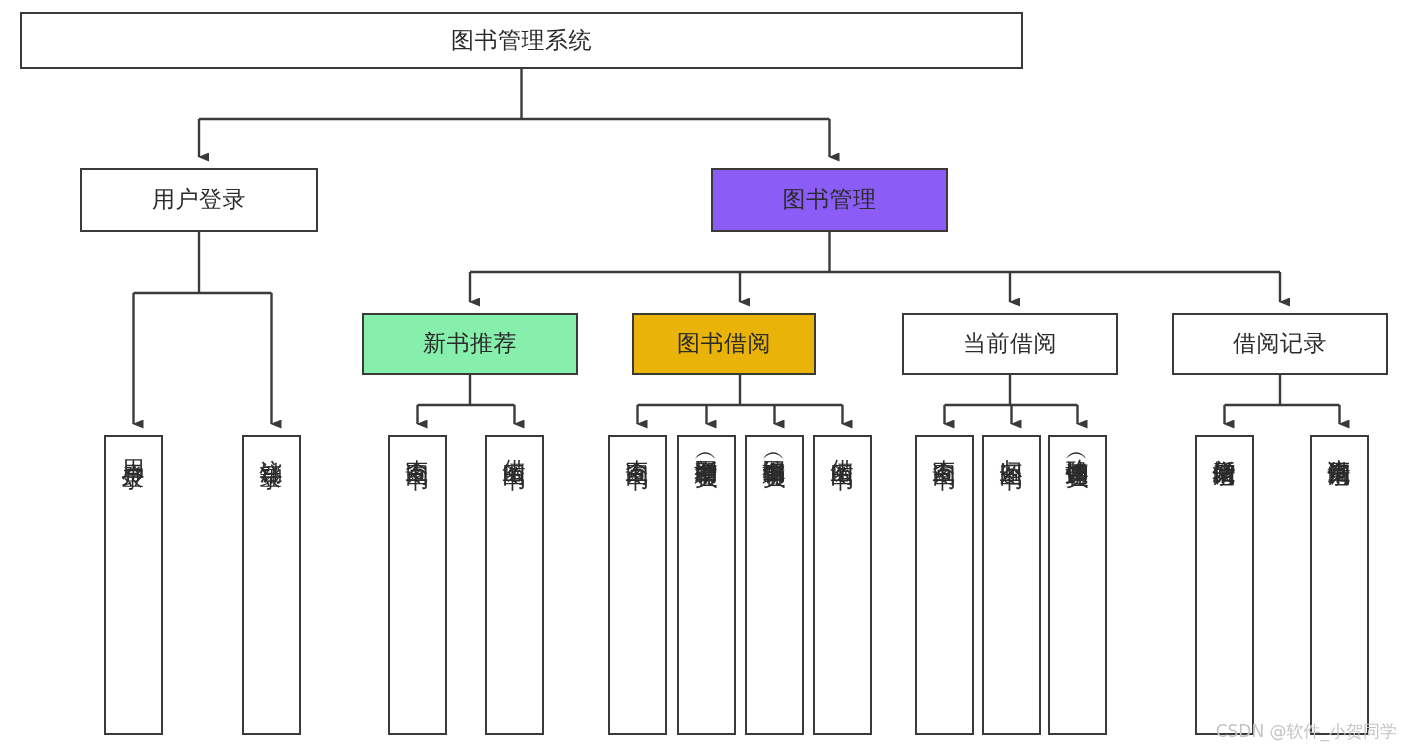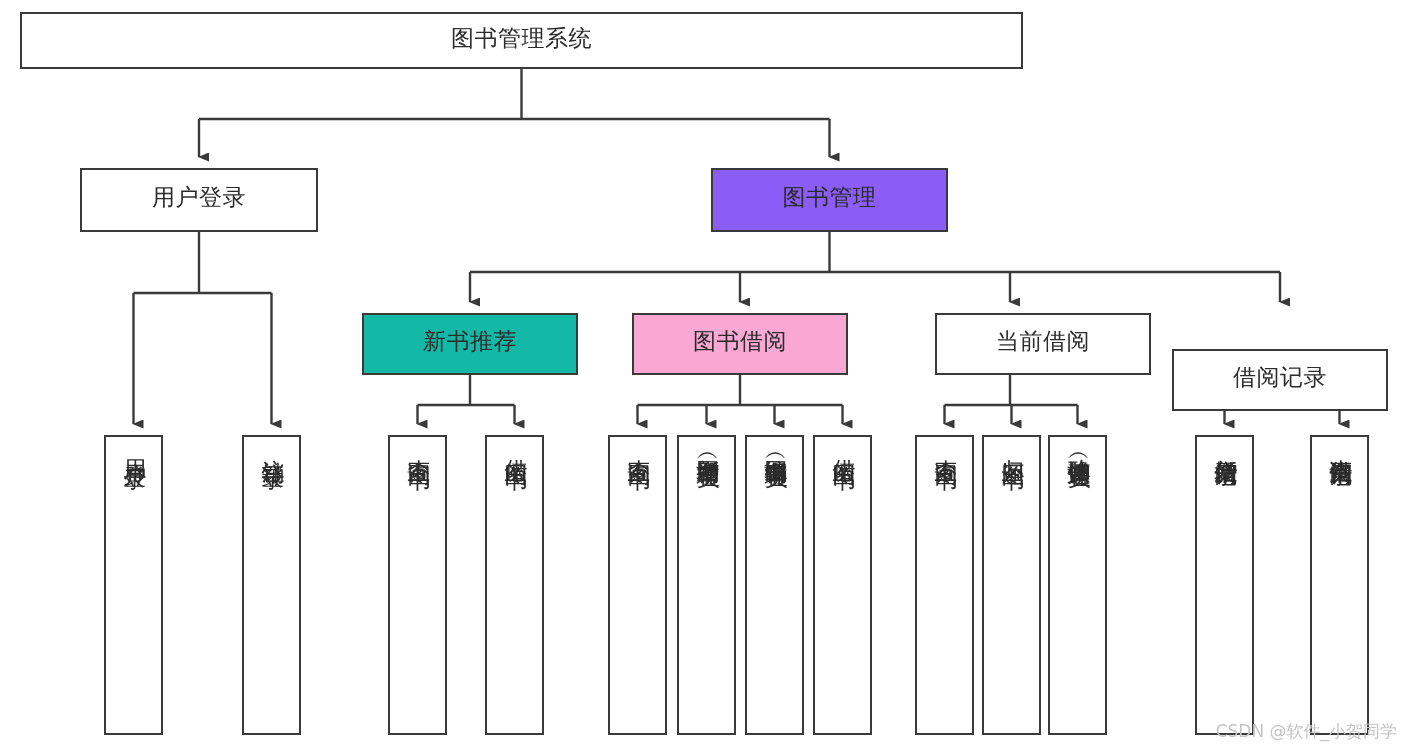--- a/index.html
+++ b/index.html
@@ -28,21 +28,20 @@
   }
   .node {
     position: absolute;
     box-sizing: border-box;
     background: #ffffff;
     border: 2px solid #3b82f6;
     display: flex;
     align-items: center;
     justify-content: center;
     z-index: 2;
-    font-family: Liberation Mono, monospace;
   }
   .node-label {
     color: #2b2b2b;
     line-height: 1.18;
     white-space: pre;
     text-align: center;
   }
   .node.horizontal .node-label {
     font-size: 23px;
     letter-spacing: 0.5px;
@@ -126,30 +125,30 @@
     <span class="node-label">图书管理系统</span>
   </div>
 
   <div class="node horizontal" style="left: 80px; top: 168px; width: 238px; height: 64px; border-color: rgb(58, 58, 58); background: rgb(255, 255, 255);">
     <span class="node-label">用户登录</span>
   </div>
   <div class="node horizontal" style="left: 711px; top: 168px; width: 237px; height: 64px; border-color: rgb(58, 58, 58); background: #8b5cf6;">
     <span class="node-label">图书管理</span>
   </div>
 
-  <div class="node horizontal" style="left: 362px; top: 313px; width: 216px; height: 62px; border-color: rgb(58, 58, 58); background: #14b8a6;">
+  <div class="node horizontal" style="left: 362px; top: 313px; width: 216px; height: 62px; border-color: rgb(58, 58, 58); background: #86efac;">
     <span class="node-label">新书推荐</span>
   </div>
-  <div class="node horizontal" style="left: 632px; top: 313px; width: 216px; height: 62px; border-color: rgb(58, 58, 58); background: #f9a8d4;">
+  <div class="node horizontal" style="left: 632px; top: 313px; width: 184px; height: 62px; border-color: rgb(58, 58, 58); background: #eab308;">
     <span class="node-label">图书借阅</span>
   </div>
-  <div class="node horizontal" style="left: 902px; top: 313px; width: 216px; height: 62px; border-color: rgb(58, 58, 58); background: rgb(255, 255, 255); margin-left: 33px;">
+  <div class="node horizontal" style="left: 902px; top: 313px; width: 216px; height: 62px; border-color: rgb(58, 58, 58); background: rgb(255, 255, 255);">
     <span class="node-label">当前借阅</span>
   </div>
-  <div class="node horizontal" style="left: 1172px; top: 313px; width: 216px; height: 62px; border-color: rgb(58, 58, 58); background: rgb(255, 255, 255); margin-top: 36px;">
+  <div class="node horizontal" style="left: 1172px; top: 313px; width: 216px; height: 62px; border-color: rgb(58, 58, 58); background: rgb(255, 255, 255);">
     <span class="node-label">借阅记录</span>
   </div>
 
   <div class="node vertical" style="left: 104px; top: 435px; width: 59px; height: 300px; border-color: rgb(58, 58, 58); background: rgb(255, 255, 255);">
     <span class="node-label">用户登录</span>
   </div>
   <div class="node vertical" style="left: 242px; top: 435px; width: 59px; height: 300px; border-color: rgb(58, 58, 58); background: rgb(255, 255, 255);">
     <span class="node-label">注销登录</span>
   </div>
 

